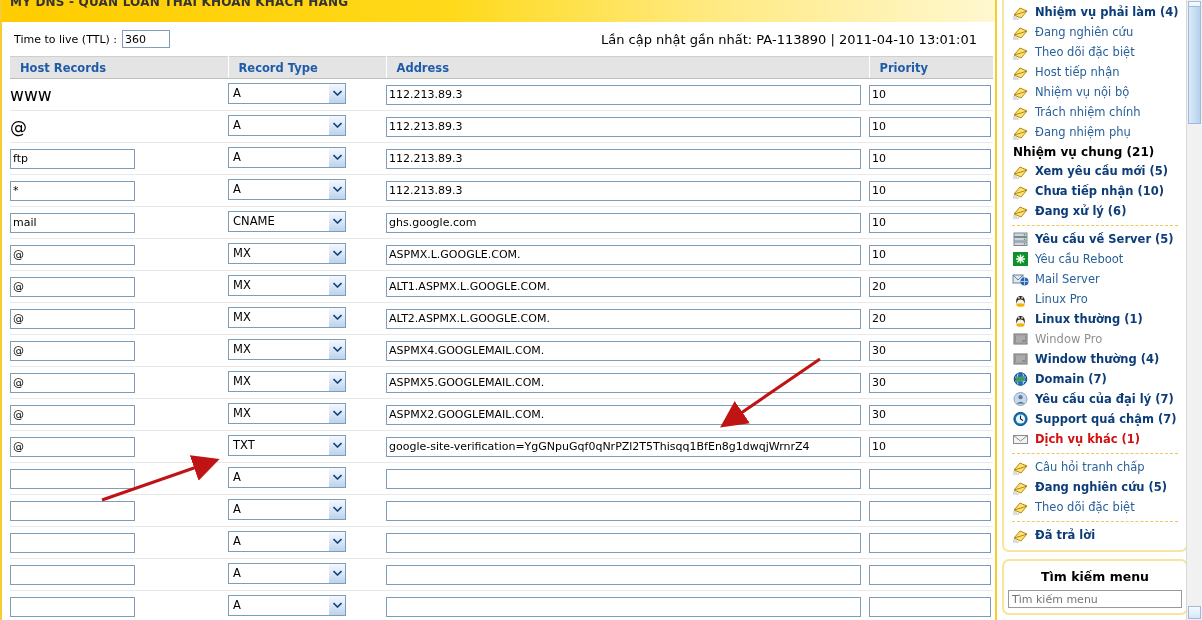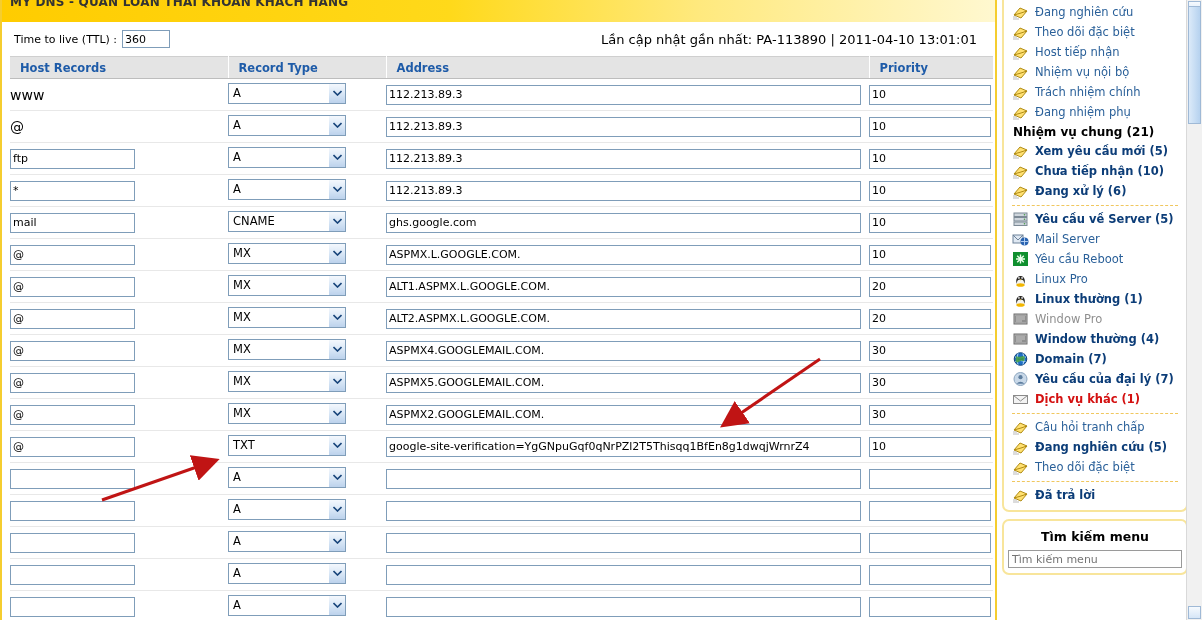--- a/index.html
+++ b/index.html
@@ -100,21 +100,21 @@
     background: #fff;
     font-family: "DejaVu Sans", "Liberation Sans", sans-serif;
     font-size: 11px;
     color: #000;
     padding: 0 2px;
     outline: none;
   }
   input.host { width: 125px; }
   input.addr { width: 475px; }
   input.prio { width: 122px; }
-  .host-static { font-size: 14px; color:#000;text-align:center; }
+  .host-static { font-size: 17px; color:#000;text-align:center; }
 
   .sel {
     position: relative;
     width: 118px; height: 21px;
     border: 1px solid #7f9db9;
     background: #fff;
     display: inline-block;
   }
   .sel .sel-label {
     position: absolute; left: 4px; top: 2px;
@@ -439,20 +439,28 @@
 
   <div id="sidebar">
     <div class="sb-box" id="sb-box-main">
       <div id="sb-groups">
           <div class="sb-item">
             <span class="sb-icon"><svg width="17" height="16" viewBox="0 0 17 16">
                 <path d="M2 11 L8 4 L15 7 L9 14 Z" fill="#ffe071" stroke="#b08b14"></path>
                 <path d="M2 11 L9 9 L15 7" fill="none" stroke="#b08b14"></path>
                 <path d="M1 13 h4 M1 15 h6" stroke="#b9b9b9"></path>
               </svg></span>
+            <span class="sb-label bold">Nhiệm vụ phải làm (4)</span>
+          </div>
+          <div class="sb-item">
+            <span class="sb-icon"><svg width="17" height="16" viewBox="0 0 17 16">
+                <path d="M2 11 L8 4 L15 7 L9 14 Z" fill="#ffe071" stroke="#b08b14"></path>
+                <path d="M2 11 L9 9 L15 7" fill="none" stroke="#b08b14"></path>
+                <path d="M1 13 h4 M1 15 h6" stroke="#b9b9b9"></path>
+              </svg></span>
             <span class="sb-label">Đang nghiên cứu</span>
           </div>
           <div class="sb-item">
             <span class="sb-icon"><svg width="17" height="16" viewBox="0 0 17 16">
                 <path d="M2 11 L8 4 L15 7 L9 14 Z" fill="#ffe071" stroke="#b08b14"></path>
                 <path d="M2 11 L9 9 L15 7" fill="none" stroke="#b08b14"></path>
                 <path d="M1 13 h4 M1 15 h6" stroke="#b9b9b9"></path>
               </svg></span>
             <span class="sb-label">Theo dõi đặc biệt</span>
           </div>
@@ -520,33 +528,33 @@
                 <rect x="2" y="6.5" width="13" height="3.5" fill="#cfd6dd" stroke="#7d8a96"></rect>
                 <rect x="2" y="11" width="13" height="3.5" fill="#cfd6dd" stroke="#7d8a96"></rect>
                 <circle cx="12.5" cy="3.7" r="0.8" fill="#4a9e4a"></circle>
                 <circle cx="12.5" cy="8.2" r="0.8" fill="#4a9e4a"></circle>
                 <circle cx="12.5" cy="12.7" r="0.8" fill="#4a9e4a"></circle>
               </svg></span>
             <span class="sb-label bold">Yêu cầu về Server (5)</span>
           </div>
           <div class="sb-item">
             <span class="sb-icon"><svg width="17" height="16" viewBox="0 0 17 16">
+                <rect x="1" y="1" width="15" height="14" fill="#0f8f2e"></rect>
+                <path d="M8.5 3.5 v9 M4 8 h9 M5.2 4.7 l6.6 6.6 M11.8 4.7 l-6.6 6.6" stroke="#eaffea" stroke-width="1.4"></path>
+              </svg></span>
+            <span class="sb-label">Yêu cầu Reboot</span>
+          </div>
+          <div class="sb-item">
+            <span class="sb-icon"><svg width="17" height="16" viewBox="0 0 17 16">
                 <rect x="1" y="4" width="10" height="8" fill="#dfe8f2" stroke="#6d8299"></rect>
                 <path d="M1 4 L6 9 L11 4" fill="none" stroke="#6d8299"></path>
                 <circle cx="12.5" cy="10.5" r="4" fill="#2a63b0"></circle>
                 <path d="M9 10.5 h7 M12.5 6.8 v7.4" stroke="#bcd6f5" stroke-width="0.9"></path>
               </svg></span>
             <span class="sb-label">Mail Server</span>
-          </div>
-          <div class="sb-item">
-            <span class="sb-icon"><svg width="17" height="16" viewBox="0 0 17 16">
-                <rect x="1" y="1" width="15" height="14" fill="#0f8f2e"></rect>
-                <path d="M8.5 3.5 v9 M4 8 h9 M5.2 4.7 l6.6 6.6 M11.8 4.7 l-6.6 6.6" stroke="#eaffea" stroke-width="1.4"></path>
-              </svg></span>
-            <span class="sb-label">Yêu cầu Reboot</span>
           </div>
           <div class="sb-item">
             <span class="sb-icon"><svg width="17" height="16" viewBox="0 0 17 16">
                 <ellipse cx="8.5" cy="10" rx="4.3" ry="5" fill="#23221f"></ellipse>
                 <ellipse cx="8.5" cy="12" rx="3.6" ry="3.4" fill="#f4f4f0"></ellipse>
                 <ellipse cx="8.5" cy="14" rx="4.2" ry="1.8" fill="#f2b600"></ellipse>
                 <circle cx="7" cy="7" r="1.1" fill="#fff"></circle>
                 <circle cx="10" cy="7" r="1.1" fill="#fff"></circle>
                 <circle cx="7.1" cy="7.1" r="0.55" fill="#000"></circle>
                 <circle cx="9.9" cy="7.1" r="0.55" fill="#000"></circle>
@@ -595,20 +603,28 @@
           <div class="sb-item">
             <span class="sb-icon"><svg width="17" height="16" viewBox="0 0 17 16">
                 <circle cx="8.5" cy="8" r="6.5" fill="#c8d8e8" stroke="#8ca6c0"></circle>
                 <circle cx="8.5" cy="6.2" r="2.1" fill="#5d7d9e"></circle>
                 <path d="M4.4 12.8 q4.1 -4 8.2 0 z" fill="#5d7d9e"></path>
               </svg></span>
             <span class="sb-label bold">Yêu cầu của đại lý (7)</span>
           </div>
           <div class="sb-item">
             <span class="sb-icon"><svg width="17" height="16" viewBox="0 0 17 16">
+                <circle cx="8.5" cy="8" r="6.6" fill="#1173b8" stroke="#0b4a78"></circle>
+                <circle cx="8.5" cy="8" r="4.6" fill="#eaf6ff"></circle>
+                <path d="M8.5 8 V4.6 M8.5 8 L11 9.4" stroke="#123" stroke-width="1.1" fill="none"></path>
+              </svg></span>
+            <span class="sb-label bold">Support quá chậm (7)</span>
+          </div>
+          <div class="sb-item">
+            <span class="sb-icon"><svg width="17" height="16" viewBox="0 0 17 16">
                 <rect x="1.5" y="4.5" width="14" height="8" fill="#f3f3f3" stroke="#8a8a8a"></rect>
                 <path d="M1.5 4.5 L8.5 10 L15.5 4.5" fill="none" stroke="#8a8a8a"></path>
               </svg></span>
             <span class="sb-label red">Dịch vụ khác (1)</span>
           </div>
           <div class="sb-sep"></div>
           <div class="sb-item">
             <span class="sb-icon"><svg width="17" height="16" viewBox="0 0 17 16">
                 <path d="M2 11 L8 4 L15 7 L9 14 Z" fill="#ffe071" stroke="#b08b14"></path>
                 <path d="M2 11 L9 9 L15 7" fill="none" stroke="#b08b14"></path>

